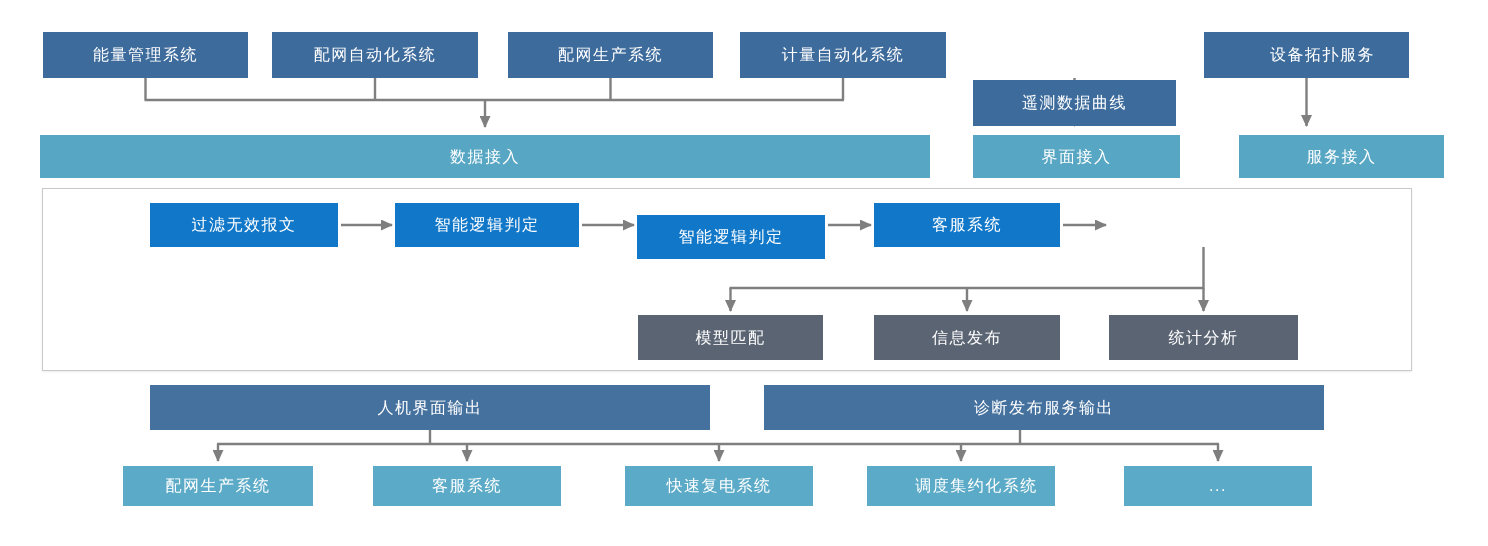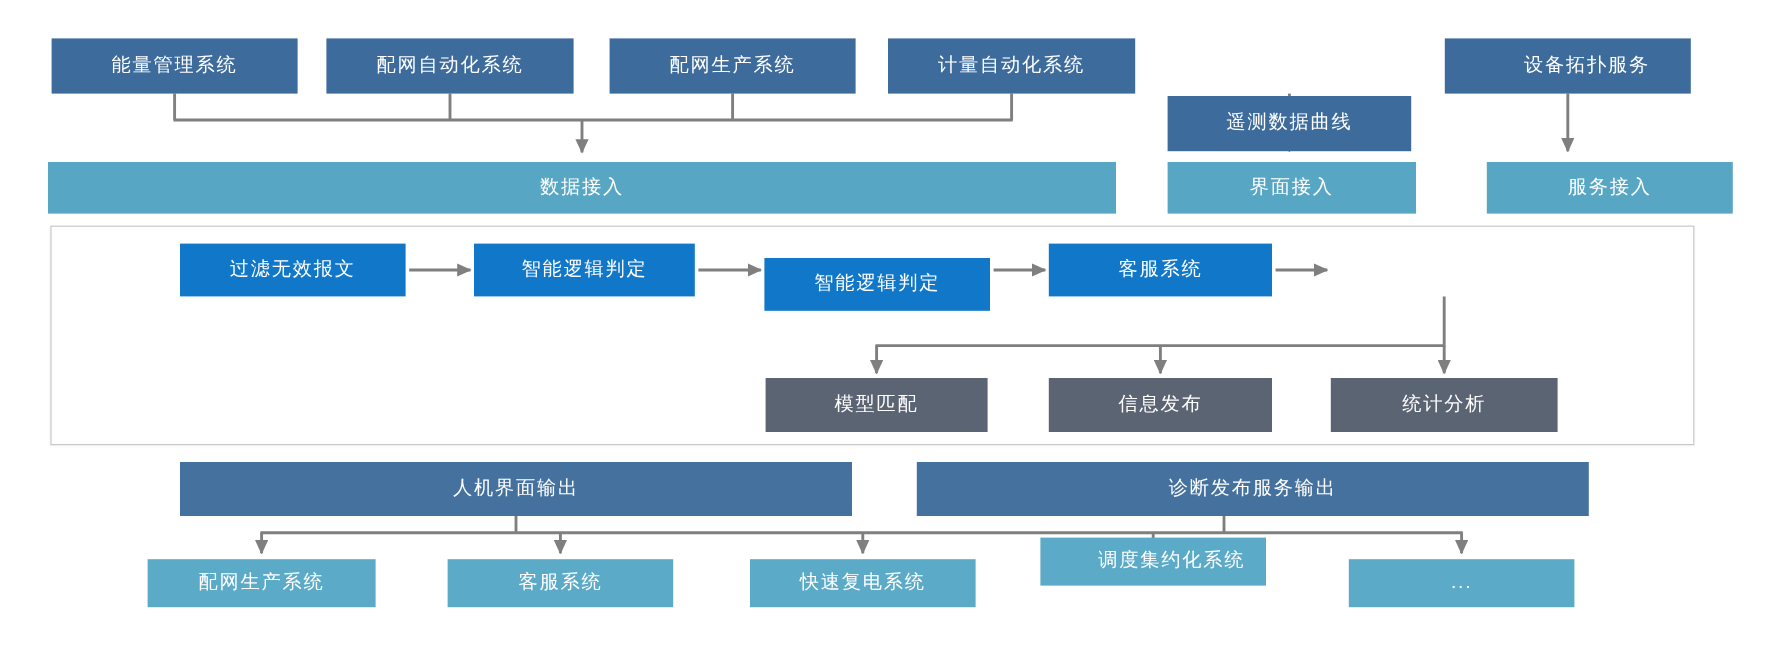--- a/index.html
+++ b/index.html
@@ -83,16 +83,16 @@
   <div class="node gray" style="left:638px;top:315px;width:185px;height:45px;">模型匹配</div>
   <div class="node gray" style="left:874px;top:315px;width:186px;height:45px;">信息发布</div>
   <div class="node gray" style="left:1109px;top:315px;width:189px;height:45px;">统计分析</div>
 
   <div class="node header" style="left:150px;top:385px;width:560px;height:45px;">人机界面输出</div>
   <div class="node header" style="left:720px;top:385px;width:560px;height:45px;margin-left:44px;">诊断发布服务输出</div>
 
   <div class="node light" style="left:123px;top:466px;width:190px;height:40px;">配网生产系统</div>
   <div class="node light" style="left:373px;top:466px;width:188px;height:40px;">客服系统</div>
   <div class="node light" style="left:625px;top:466px;width:188px;height:40px;">快速复电系统</div>
-  <div class="node light" style="left:867px;top:448px;width:188px;height:40px;padding-left:31px;">调度集约化系统</div>
+  <div class="node light" style="left:867px;top:466px;width:188px;height:40px;padding-left:31px;">调度集约化系统</div>
   <div class="node light" style="left:1124px;top:466px;width:188px;height:40px;">...</div>
 
 </div>
 
 </body></html>

